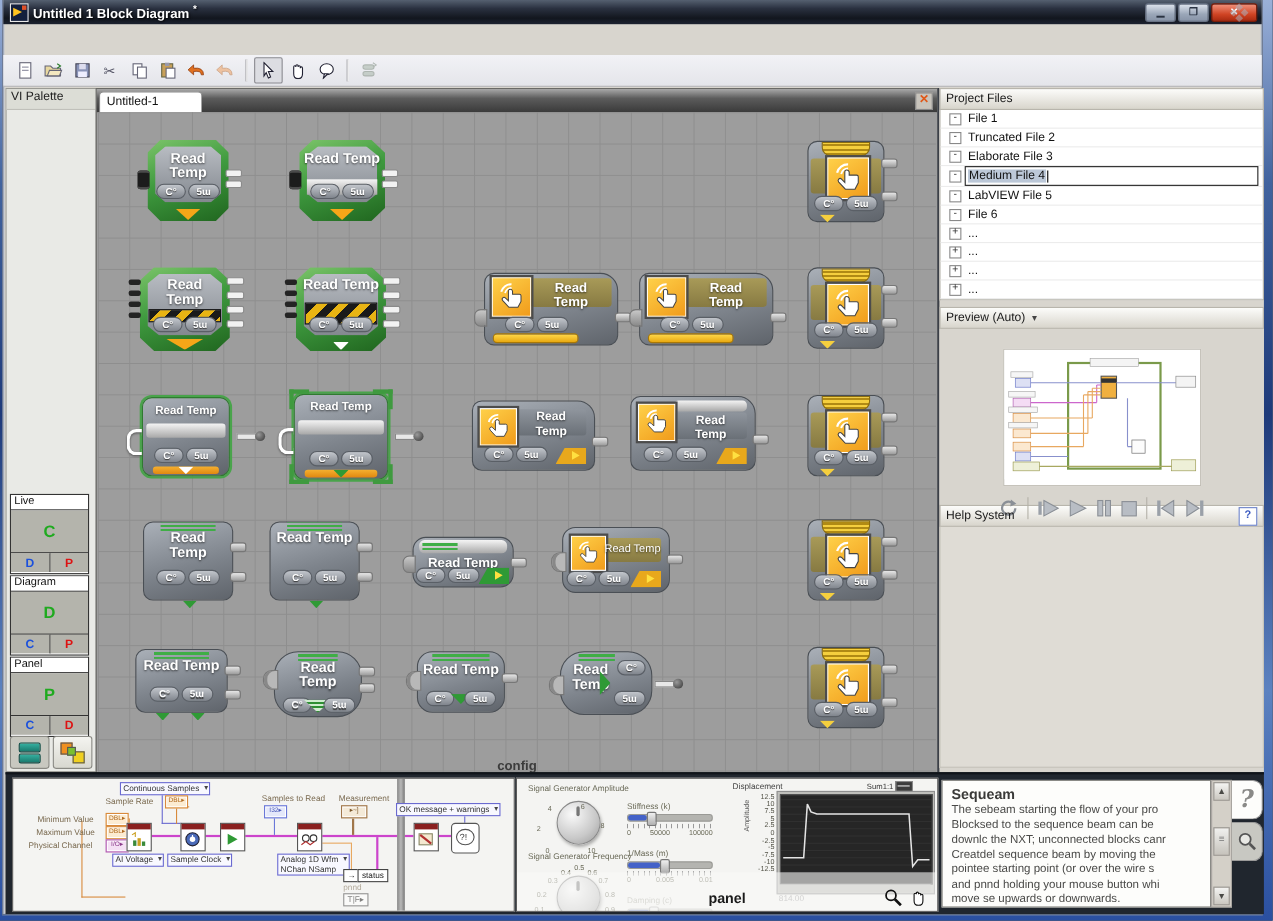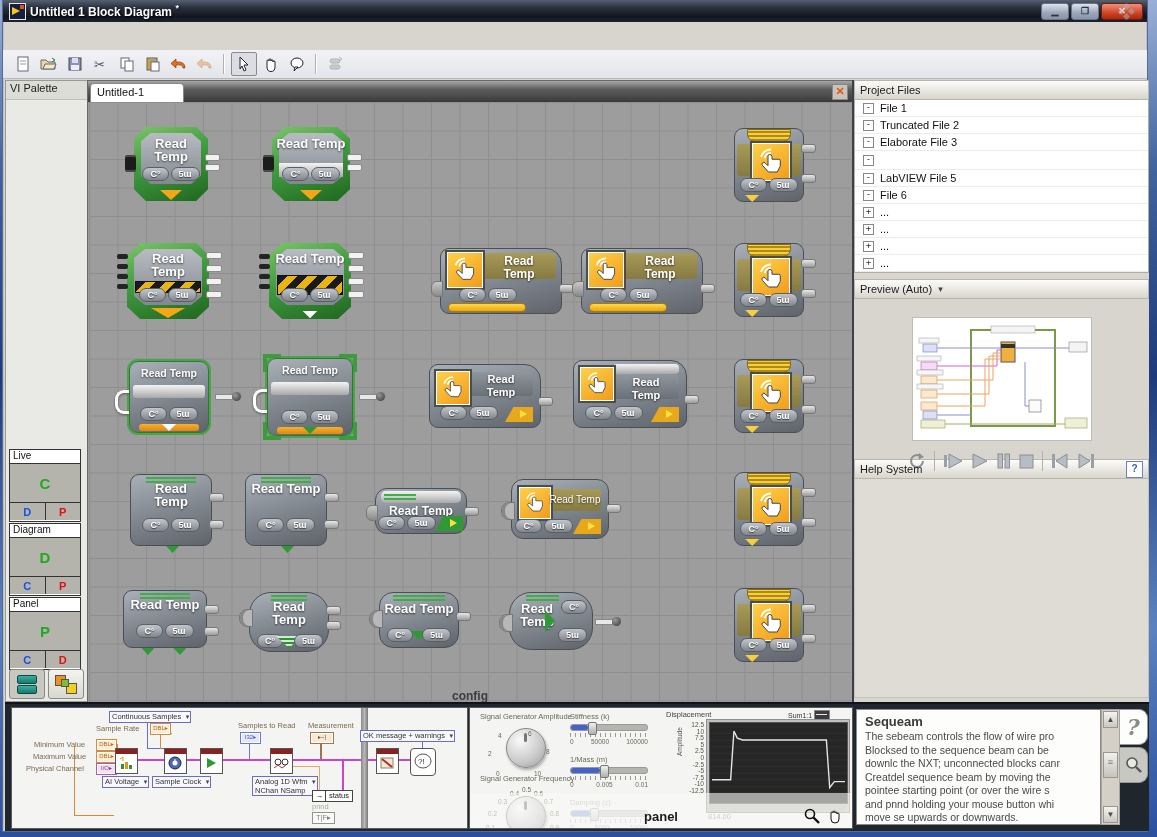--- a/index.html
+++ b/index.html
@@ -154,21 +154,21 @@
   .dmx .ic{position:absolute;left:2px;top:7px;right:2px;bottom:2px;}
   .wire{position:absolute;}
   .ind-box{position:absolute;border:1px solid #444;background:#fff;font-size:7.5px;color:#222;padding:0 3px;line-height:10px;}
   .zoomico,.handico{display:block;}
   
   .pl{position:absolute;font-size:7.5px;color:#6a6a58;white-space:nowrap;}
   .knob{position:absolute;width:38px;height:38px;border-radius:50%;border:1px solid #888;
     background:radial-gradient(circle at 35% 30%,#fafafa,#c8c8c8 60%,#9a9a9a);box-shadow:1px 2px 3px rgba(0,0,0,.3);}
   .knob::after{content:"";position:absolute;left:46%;top:4px;width:3px;height:9px;background:#777;border-radius:2px;}
   .ktick{position:absolute;font-size:6.5px;color:#6a6a58;}
-  .slider{position:absolute;}
+  .slider{position:absolute;margin-top:16px;}
   .sl-track{position:relative;height:5px;background:#b4b4b0;border-radius:3px;border:1px solid #9a9a96;}
   .sl-fill{position:absolute;left:0;top:0;bottom:0;background:#4462c8;border-radius:3px;}
   .sl-thumb{position:absolute;top:-3px;width:7px;height:11px;background:linear-gradient(#f0f0f0,#b0b0b0);border:1px solid #777;border-radius:2px;}
   .sl-ruler{height:4px;border-bottom:none;background:repeating-linear-gradient(90deg,#999 0 1px,transparent 1px 5px);margin-top:2px;}
   .sl-labels{display:flex;justify-content:space-between;font-size:6.5px;color:#6a6a58;margin-top:1px;}
   .chart-frame{position:absolute;background:#c0c0bc;border:1px solid #909090;}
   .plot{position:absolute;background:#262626;border:1px solid #555;}
   .ytick{position:absolute;right:2px;font-size:6.5px;color:#55554a;text-align:right;width:30px;}
   .legend{position:absolute;font-size:7px;color:#333;display:flex;align-items:center;gap:2px;}
   .legend .sw{width:14px;height:8px;background:#3c3c3c;border:1px solid #888;position:relative;}
@@ -733,20 +733,24 @@
           <div class="trow">
             <span class="expander">-</span>
             <span>Truncated File 2</span>
           </div>
           <div class="trow">
             <span class="expander">-</span>
             <span>Elaborate File 3</span>
           </div>
           <div class="trow editing">
             <span class="expander">-</span>
+            <div class="editbox">
+              <span>Medium File 4</span>
+              <i></i>
+            </div>
             <span style="visibility:hidden">Medium File 4</span>
           </div>
           <div class="trow">
             <span class="expander">-</span>
             <span>LabVIEW File 5</span>
           </div>
           <div class="trow">
             <span class="expander">-</span>
             <span>File 6</span>
           </div>
@@ -1078,21 +1082,21 @@
                 <path d="M3 9 V5 q0-1 1-1 t1 1 V4 q0-1 1-1t1 1 v1 q0-1 1-1t1 1 v1 q0-1 1-1t1 1 v5 q0 4-4 4t-4-4z" fill="#fff" stroke="#111" stroke-width="1"></path>
               </svg>
         </div>
       </div>
     </div>
 
     <div style="position:absolute;left:849px;top:3px;width:293px;height:120px;">
       <div style="position:absolute;left:2px;top:2px;width:243px;height:114px;background:#fdfdfb;border:1px solid #8a8a86;">
         <div style="position:absolute;left:8px;top:4px;font-size:13px;font-weight:bold;color:#3a3a38;">Sequeam</div>
         <div class="hb-text" style="left:8px;top:20px;right:4px;" id="helpLines">
-              <div>The sebeam controls the flow of wire pro</div>
+              <div>The sebeam starting the flow of your pro</div>
               <div>Blocksed to the sequence beam can be</div>
               <div>downlc the NXT; unconnected blocks canr</div>
               <div>Creatdel sequence beam by moving the</div>
               <div>pointee starting point (or over the wire s</div>
               <div>and pnnd holding your mouse button whi</div>
               <div>move se upwards or downwards.</div>
             </div>
       </div>
       <div class="scroll" style="left:247px;top:2px;height:114px;">
         <div class="sc-btn" style="top:1px;">▲</div>

